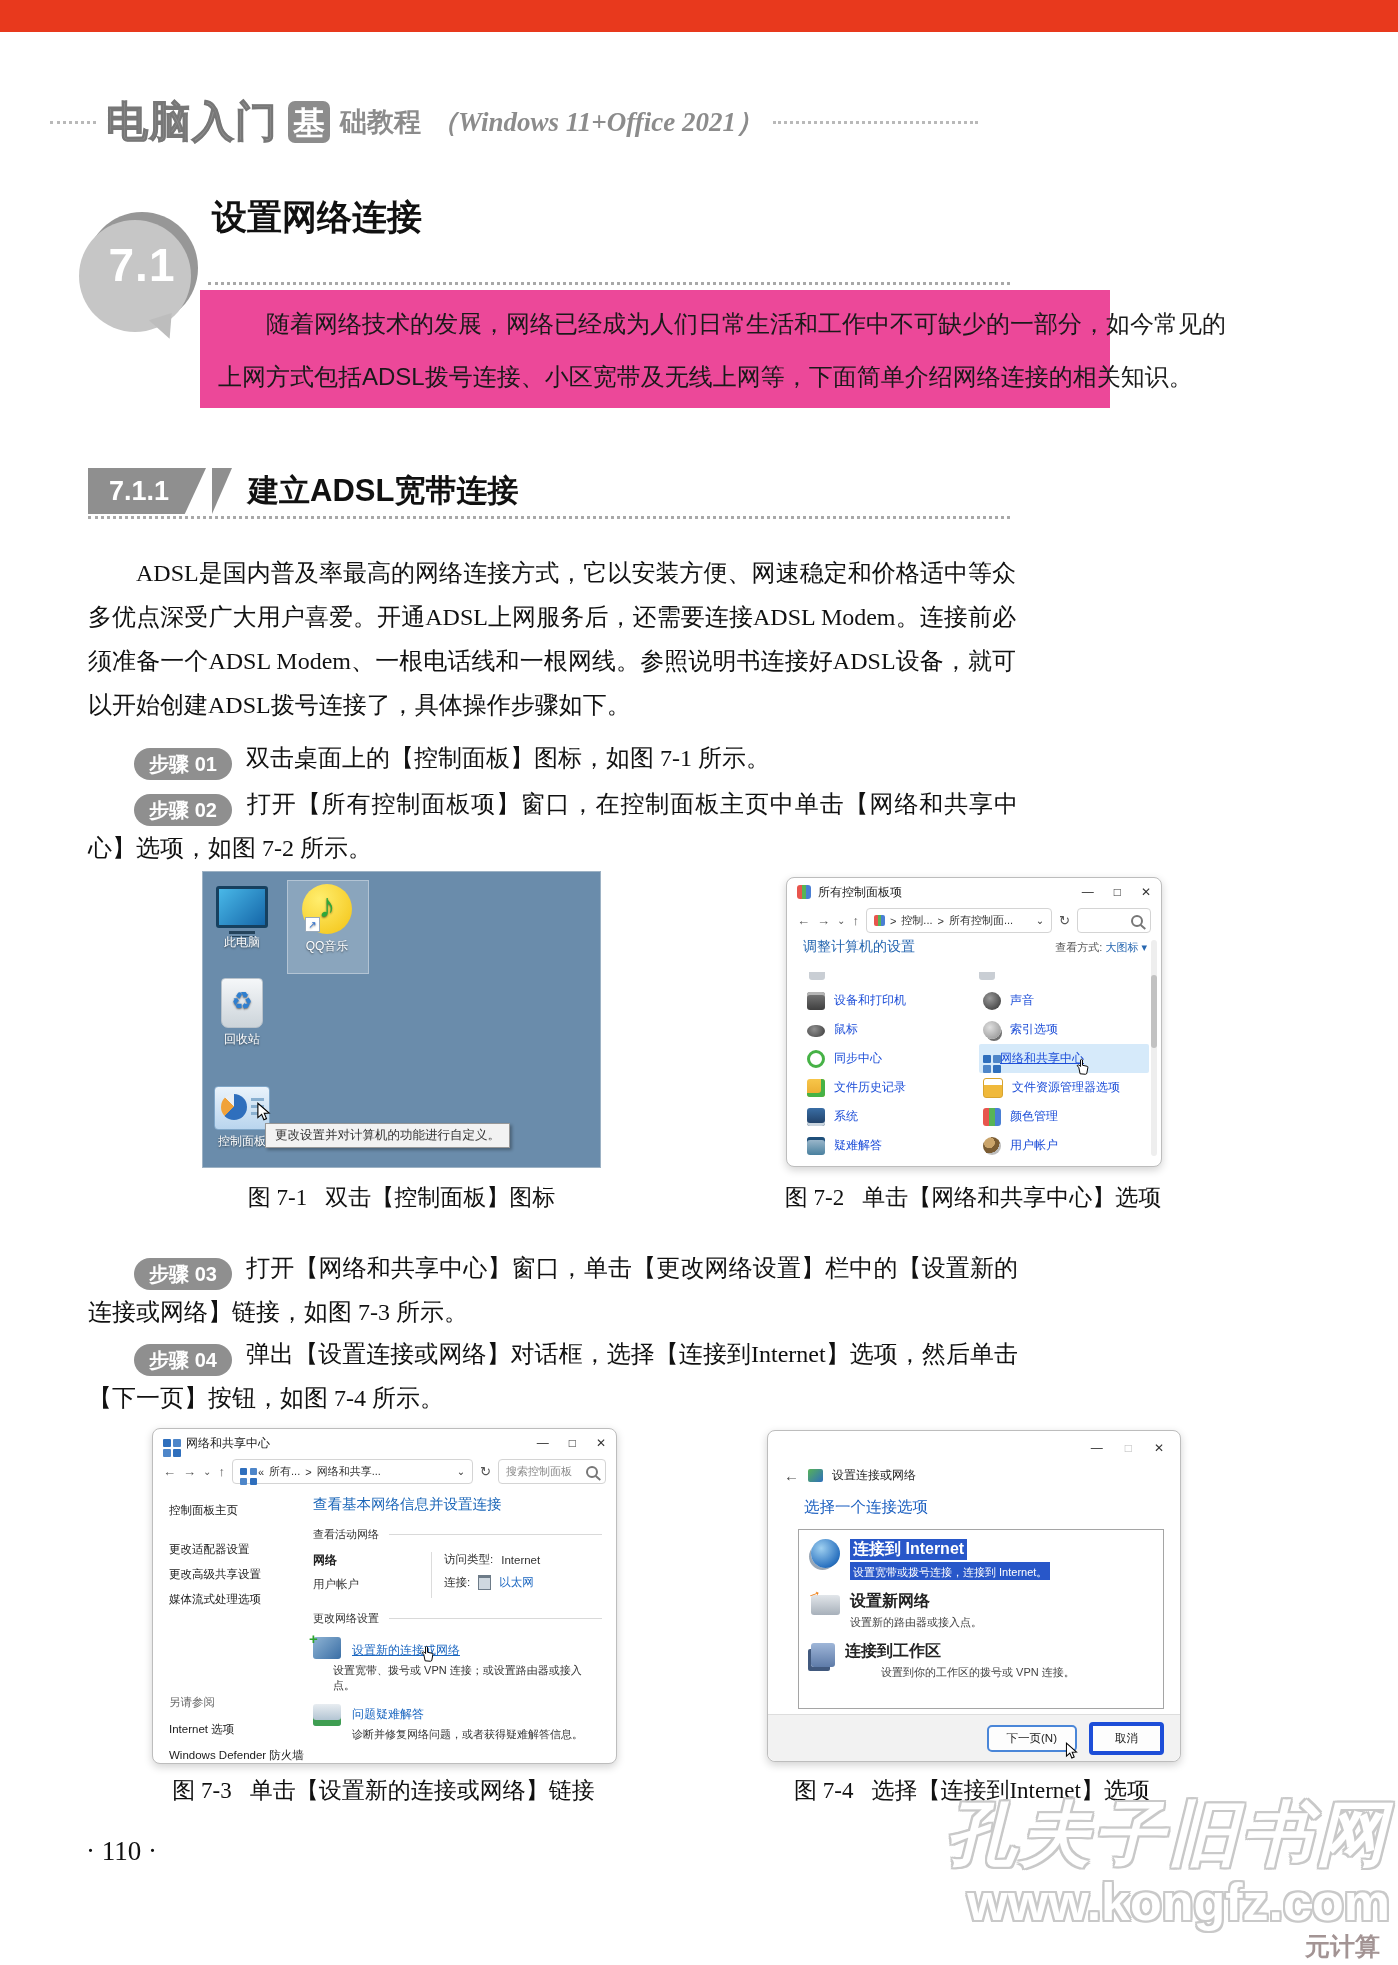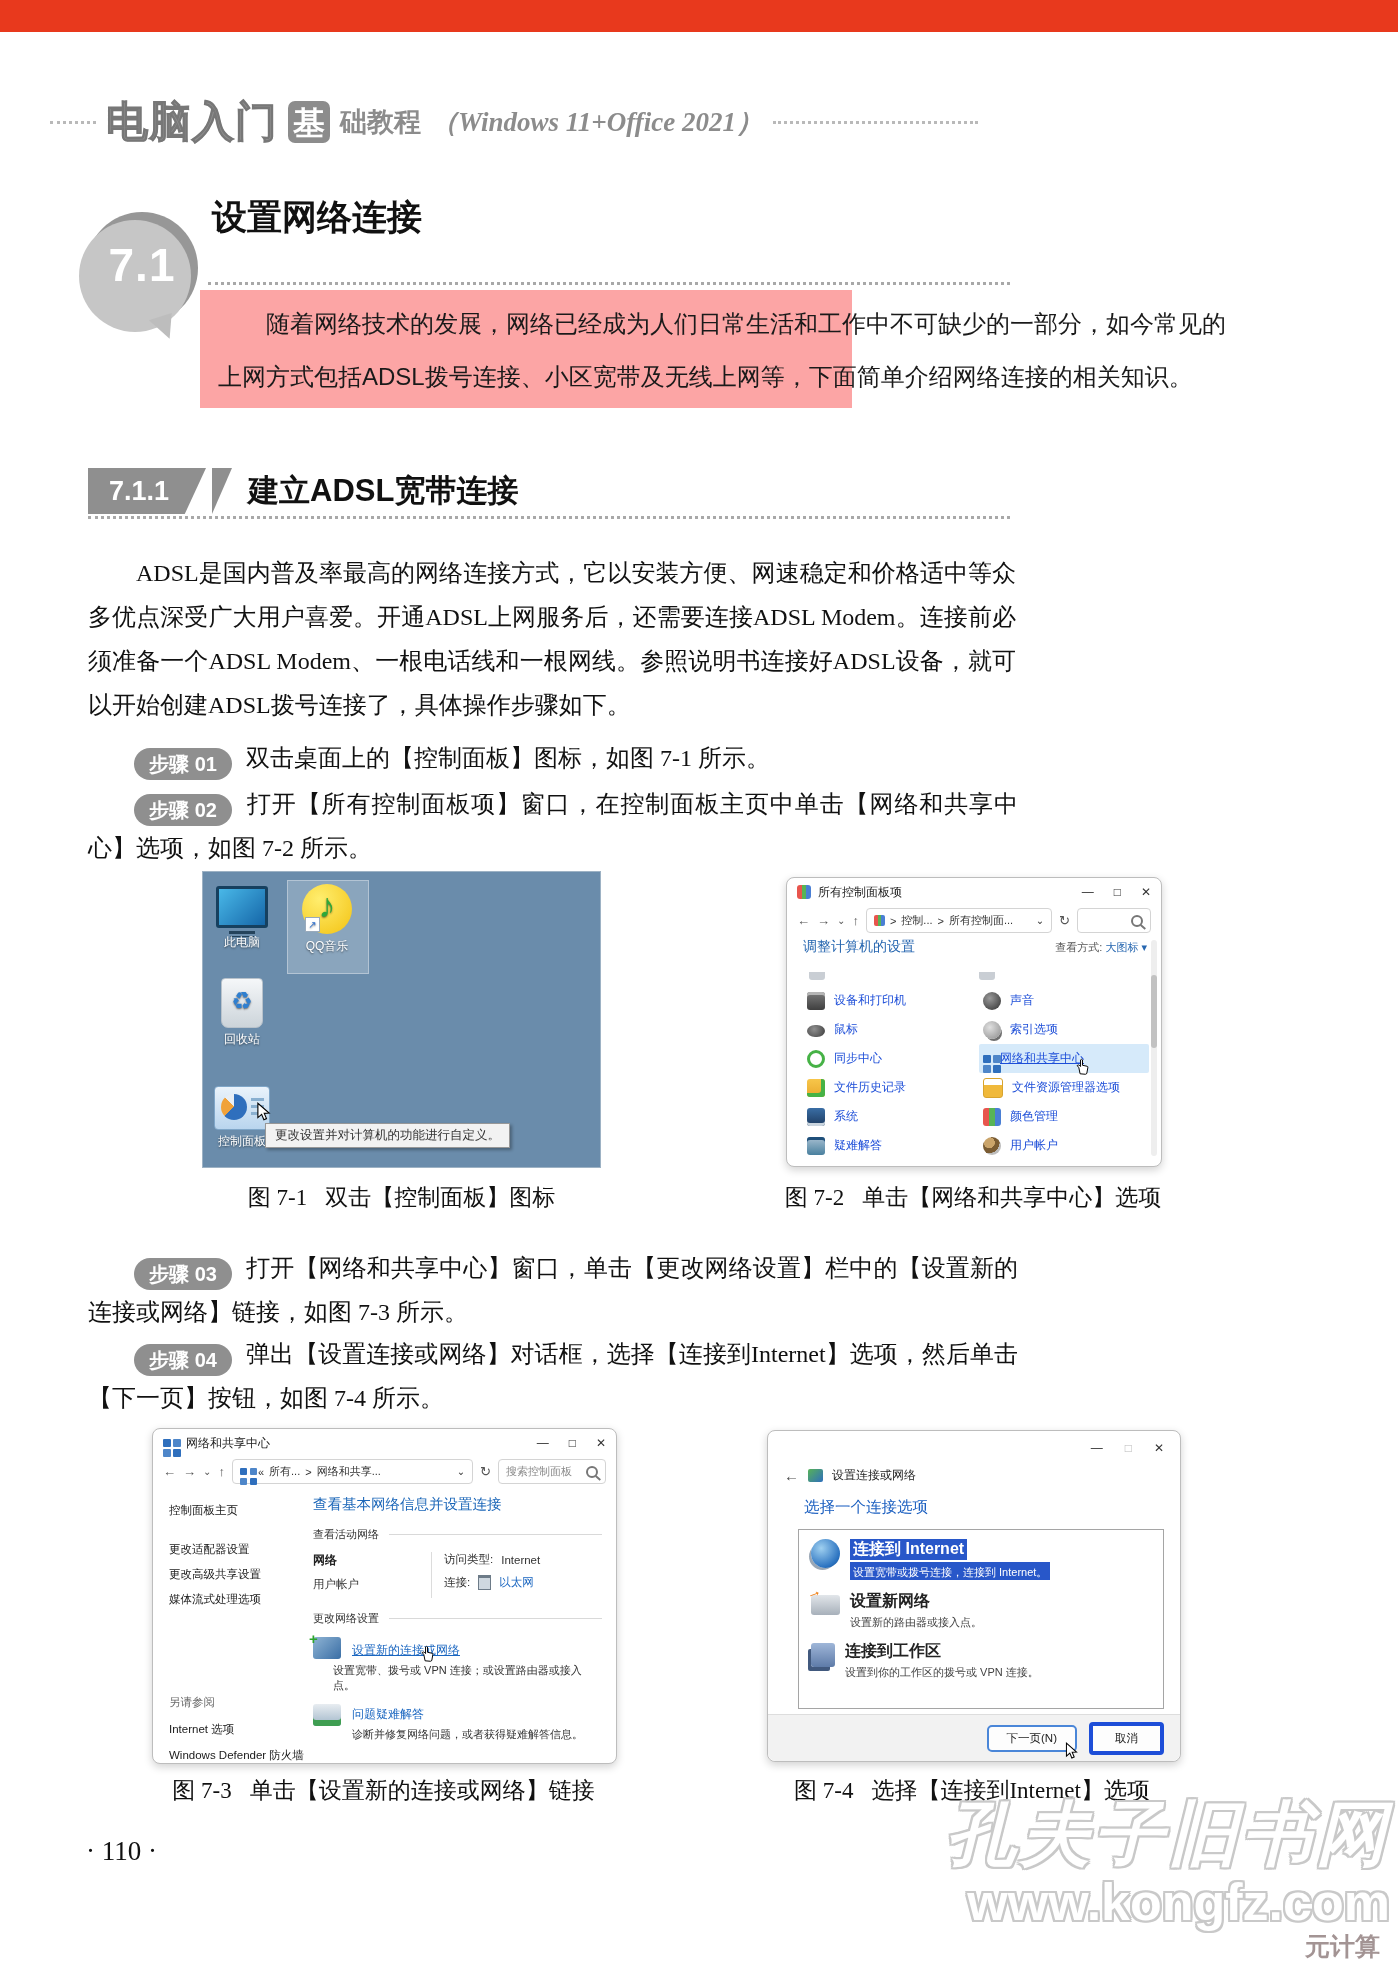--- a/index.html
+++ b/index.html
@@ -26,21 +26,21 @@
            background:#979797;z-index:2;}
   .badge71::before{content:"";position:absolute;left:-7px;top:8px;width:112px;height:112px;border-radius:50%;
            background:#c6c6c6;z-index:-1;}
   .badge71::after{content:"";position:absolute;left:66px;bottom:-16px;width:0;height:0;
            border-left:14px solid transparent;border-right:10px solid transparent;border-top:24px solid #bdbdbd;
            transform:rotate(-18deg);}
   .badge71 span{position:absolute;left:0;top:26px;width:112px;text-align:center;color:#fff;
            font-size:46px;font-weight:900;letter-spacing:1px;}
   .s71-title{position:absolute;left:212px;top:194px;font-size:35px;font-weight:900;color:#111;}
   .dotline1{position:absolute;left:208px;top:282px;width:802px;border-top:3px dotted #a8a8a8;}
-  .introbox{position:absolute;left:200px;top:290px;width:652px;height:118px;background:#fca5a5;z-index:1;}
+  .introbox{position:absolute;left:200px;top:290px;width:910px;height:118px;background:#ec4899;z-index:1;}
   .introbox .ln{font-size:24px;line-height:53px;color:#1a1a1a;padding:0 18px;white-space:nowrap;}
   .introbox .ln.first{padding-top:7px;text-indent:2em;}
 
   
   .badge711{position:absolute;left:88px;top:468px;width:118px;height:46px;background:#8f8f8f;
             clip-path:polygon(0 0,100% 0,82% 100%,0 100%);}
   .badge711 span{display:block;text-align:center;color:#fff;font-size:27px;font-weight:800;line-height:46px;padding-right:16px;}
   .notch711{position:absolute;left:212px;top:468px;width:0;height:0;
             border-top:46px solid #8f8f8f;border-right:20px solid transparent;}
   .s711-title{position:absolute;left:248px;top:470px;font-size:31px;font-weight:800;color:#111;}
@@ -479,21 +479,21 @@
         <span class="optico rtr"></span>
         <span>
           <span class="optt">设置新网络</span>
           <span class="optd" style="display:block;">设置新的路由器或接入点。</span>
         </span>
       </div>
       <div class="opt">
         <span class="optico wks"></span>
         <span>
           <span class="optt">连接到工作区</span>
-          <span class="optd" style="display:block;">设置到你的工作区的拨号或 VPN 连接。</span>
+          <span class="optd" style="display:block;margin-left:36px;">设置到你的工作区的拨号或 VPN 连接。</span>
         </span>
       </div>
     </div>
     <div class="btnbar">
       <span class="btn next">
         <span>下一页(N)</span>
         <svg class="cursor" style="right:-4px;bottom:-10px;position:absolute;" width="15" height="18" viewBox="0 0 13 16">
           <path d="M2 1 L2 12.5 L5 9.9 L6.8 14.2 L8.9 13.3 L7.1 9.1 L11 8.9 Z" fill="#fff" stroke="#000" stroke-width="0.9"></path>
         </svg>
       </span>

